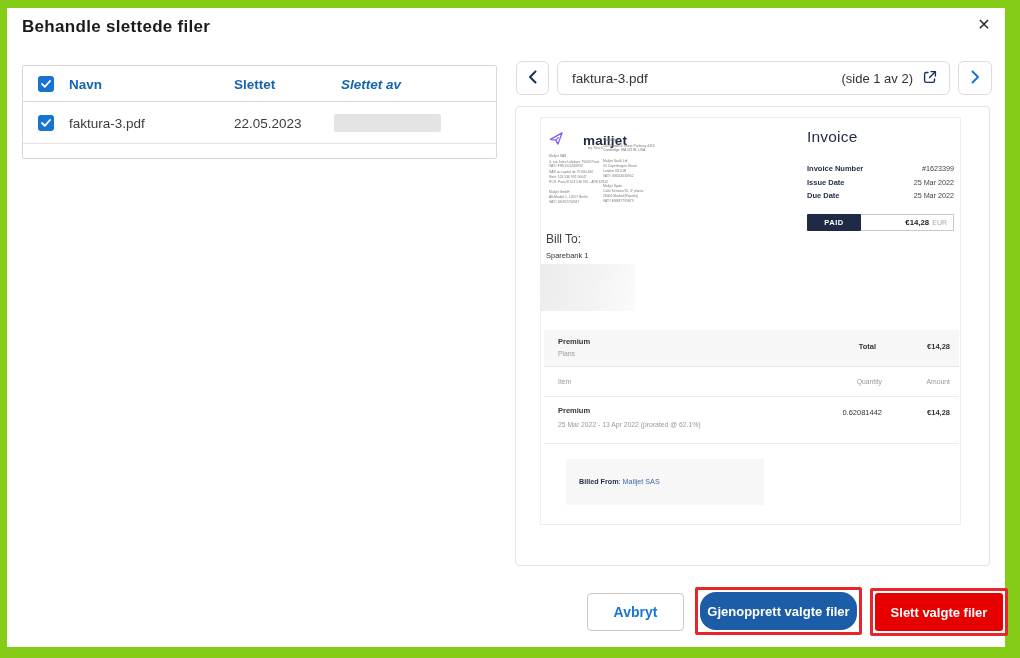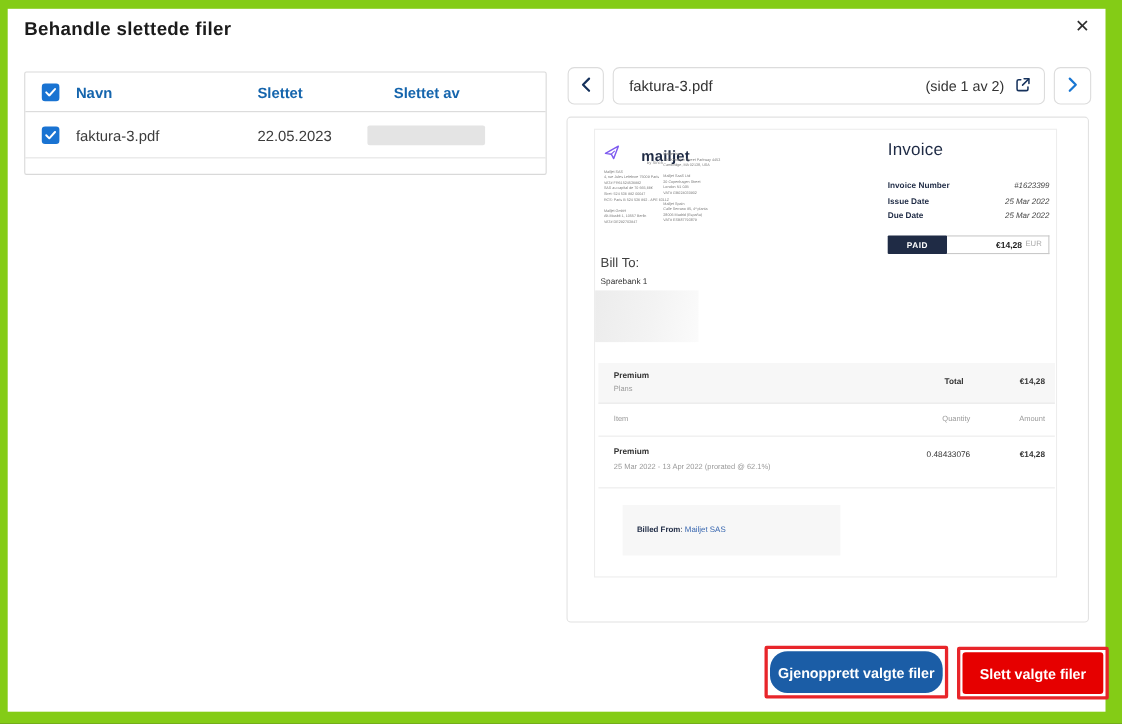--- a/index.html
+++ b/index.html
@@ -18,21 +18,21 @@
             border-radius:2px; background:#fff; }
   .frow { position:relative; }
   .fhead { height:36px; border-bottom:1px solid #d9d9d9; }
   .fdata { height:42px; border-bottom:1px solid #e3e3e3; }
   .ffoot { height:14px; }
   .cb { position:absolute; left:15px; width:16px; height:16px; background:#1973d2;
         border-radius:3px; display:flex; align-items:center; justify-content:center; cursor:pointer; }
   .fhead .cb { top:10px; } .fdata .cb { top:13px; }
   .hcell { position:absolute; top:11px; font-size:13.5px; font-weight:700; color:#1565ad; cursor:pointer; }
   .dcell { position:absolute; top:14px; font-size:13.5px; color:#3c3c3c; }
-  .c-name { left:46px; } .c-del { left:211px; } .c-by { left:335px; }
+  .c-name { left:46px; } .c-del { left:211px; } .c-by { left:318px;font-style:italic; }
   .redact-by { position:absolute; left:311px; top:12px; width:107px; height:18px;
                background:#e4e4e4; border-radius:2px; }
 
   
   .navbtn { position:absolute; top:61px; height:34px; background:#fff; border:1px solid #dcdcdc;
             border-radius:6px; cursor:pointer; display:flex; align-items:center; justify-content:center; }
   .prev { left:516px; width:33px; } .next { left:958px; width:34px; }
   .filebar { position:absolute; left:557px; top:61px; width:393px; height:34px; border:1px solid #dcdcdc;
              border-radius:6px; background:#fff; display:flex; align-items:center; padding:0 12px 0 14px; }
   .fname { font-size:13.5px; color:#333; flex:1; }
@@ -49,21 +49,21 @@
   .tagline { position:absolute; left:47px; top:28px; font-size:7px; color:#8a8a8a;
              transform:scale(.55); transform-origin:left top; }
   .addr { position:absolute; font-size:7px; line-height:1.5; color:#7a7a7a; white-space:pre-line;
           transform:scale(.48); transform-origin:left top; width:220px; }
   .addr1 { left:8px; top:36px; } .addr2 { left:62px; top:20px; }
   .inv-title { position:absolute; left:266px; top:10px; font-size:15.5px; font-weight:500;
                color:#1f2b45; letter-spacing:.2px; }
   .meta { position:absolute; left:266px; top:44px; width:147px; }
   .mrow { display:flex; justify-content:space-between; height:13.5px; align-items:center;text-align:center; }
   .mlab { font-size:7.5px; font-weight:700; color:#1f2b45; }
-  .mval { font-size:7.2px; color:#444;font-style:italic; }
+  .mval { font-size:7.2px; color:#444; }
   .paidbar { position:absolute; left:266px; top:96px; width:147px; height:17px; display:flex; }
   .paid { width:54px; background:#1f2b45; color:#fff; font-size:7.5px; font-weight:700;
           display:flex; align-items:center; justify-content:center; letter-spacing:.5px; border-radius:1px; }
   .amtbox { flex:1; border:1px solid #c9c9c9; border-left:none; display:flex; align-items:center;
             justify-content:flex-end; padding-right:6px; gap:3px; background:#fff; }
   .amt { font-size:7.8px; font-weight:700; color:#1d1d1d; }
   .cur { font-size:7px; color:#a8a8a8; }
   .billto-l { position:absolute; left:5px; top:114px; font-size:12px; color:#3f3f3f; }
   .billto-n { position:absolute; left:5px; top:133px; font-size:7.5px; color:#333; }
   .redact-grad { position:absolute; left:0; top:146px; width:94px; height:47px;
@@ -231,31 +231,32 @@
         <span class="tval">€14,28</span>
       </div>
       <div class="itcols">
         <span class="ci">Item</span>
         <span class="cq">Quantity</span>
         <span class="ca">Amount</span>
       </div>
       <div class="itrow">
         <span class="ri">Premium</span>
         <span class="rp">25 Mar 2022 - 13 Apr 2022 (prorated @ 62.1%)</span>
-        <span class="rq">0.48433076</span>
+        <span class="rq">0.62081442</span>
         <span class="ra">€14,28</span>
       </div>
     </div>
 
     <div class="billedbox">
       <span class="t">
         <span class="b">Billed From</span><span>: </span><span class="lnk">Mailjet SAS</span>
       </span>
     </div>
   </div>
 
+  <button class="btn-cancel">Avbryt</button>
   <div class="ann ann-restore">
     <button class="btn-restore">Gjenopprett valgte filer</button>
   </div>
   <div class="ann ann-delete">
     <button class="btn-delete">Slett valgte filer</button>
   </div>
 </div>
 
 </body></html>

